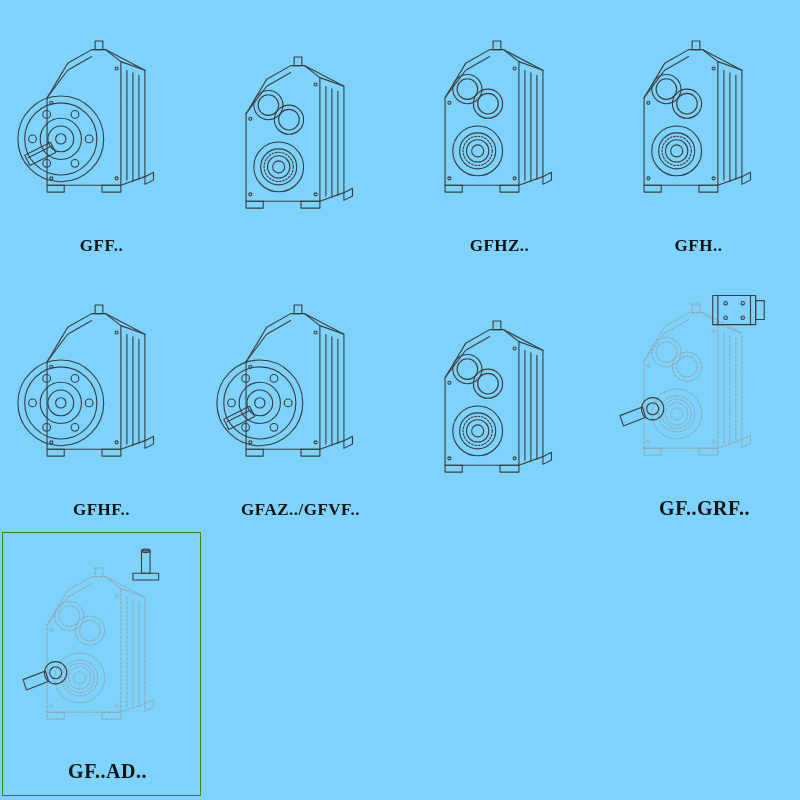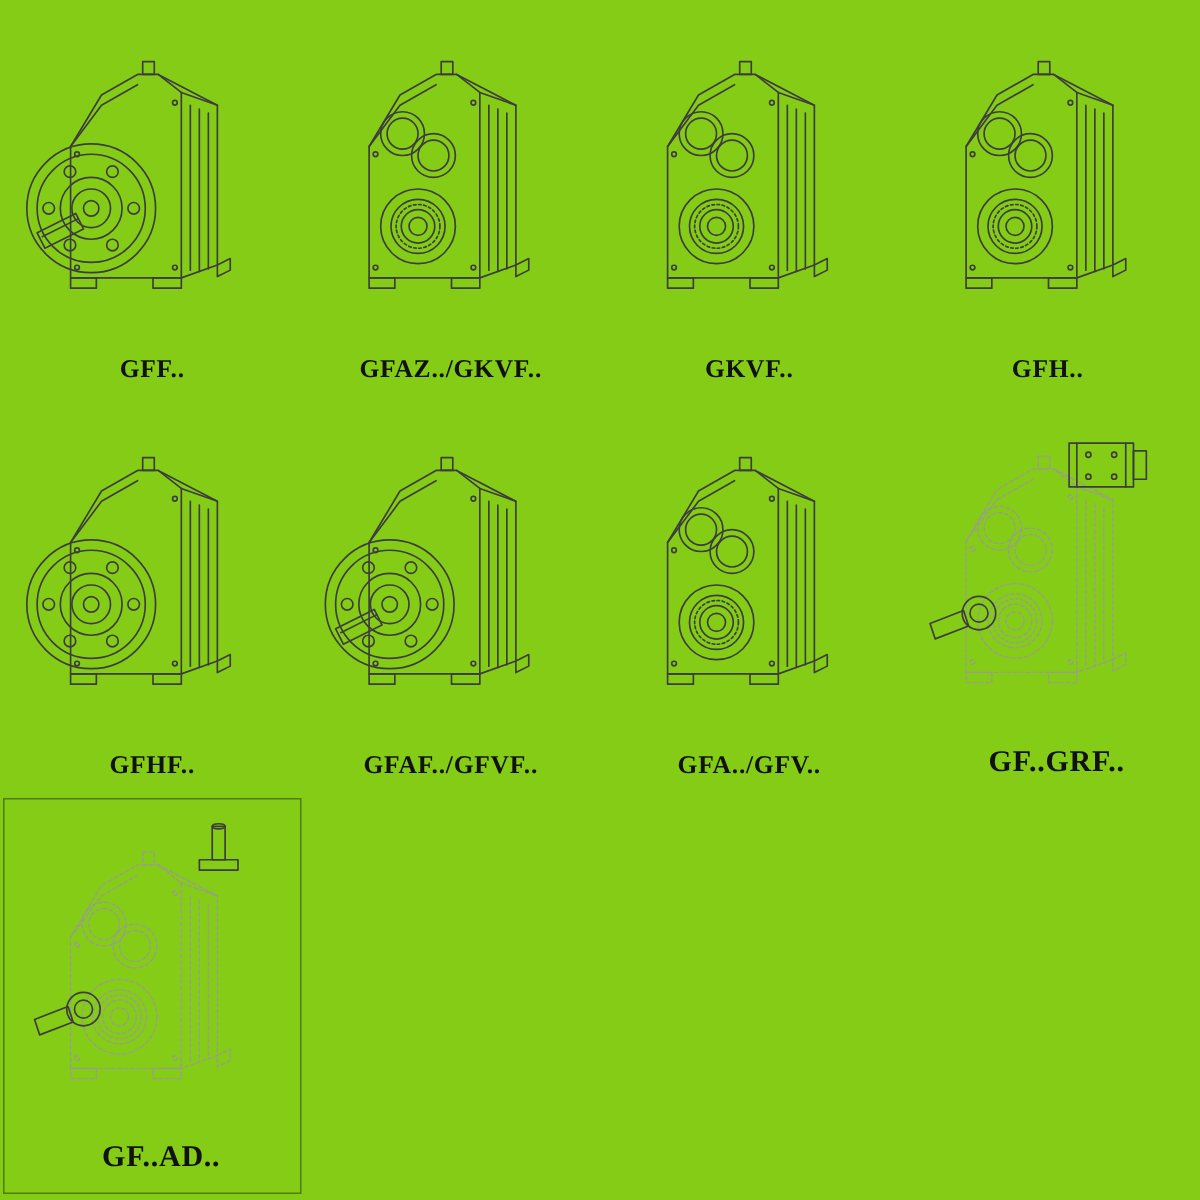--- a/index.html
+++ b/index.html
@@ -1,17 +1,17 @@
 <!DOCTYPE html>
 <html><head>
 <meta charset="utf-8">
 <style>
   html, body { margin: 0; padding: 0; background: #ffffff; }
   .page {
-    width: 800px; height: 800px; background: #84cc16;
+    width: 800px; height: 800px; background: #7dd3fc;
     font-family: "Liberation Serif", serif;
     position: relative; overflow: hidden;
   }
   .catalog-grid {
     width: 100%; height: 100%;
     display: grid;
     grid-template-columns: repeat(4, 1fr);
     grid-template-rows: repeat(3, 1fr);
     box-sizing: border-box;
     padding: 4px 2px;
@@ -154,31 +154,30 @@
       <figcaption class="label">GFF..</figcaption>
     </figure>
 
     <figure class="cell">
       <div class="drawing">
         <svg viewBox="0 0 200 240" xmlns="http://www.w3.org/2000/svg" xmlns:xlink="http://www.w3.org/1999/xlink">
           <use href="#gb-body" xlink:href="#gb-body"></use>
           <use href="#gb-bores" xlink:href="#gb-bores"></use>
         </svg>
       </div>
-      <figcaption class="label">GFAZ../GKVF..</figcaption>
-    </figure>
-
-    <figure class="cell">
-      <div class="drawing">
-        <svg viewBox="0 0 200 240" xmlns="http://www.w3.org/2000/svg" xmlns:xlink="http://www.w3.org/1999/xlink">
-          <use href="#gb-body" xlink:href="#gb-body"></use>
-          <use href="#gb-bores" xlink:href="#gb-bores"></use>
-        </svg>
-      </div>
-      <figcaption class="label">GKVF..</figcaption>
+    </figure>
+
+    <figure class="cell">
+      <div class="drawing">
+        <svg viewBox="0 0 200 240" xmlns="http://www.w3.org/2000/svg" xmlns:xlink="http://www.w3.org/1999/xlink">
+          <use href="#gb-body" xlink:href="#gb-body"></use>
+          <use href="#gb-bores" xlink:href="#gb-bores"></use>
+        </svg>
+      </div>
+      <figcaption class="label">GFHZ..</figcaption>
     </figure>
 
     <figure class="cell">
       <div class="drawing">
         <svg viewBox="0 0 200 240" xmlns="http://www.w3.org/2000/svg" xmlns:xlink="http://www.w3.org/1999/xlink">
           <use href="#gb-body" xlink:href="#gb-body"></use>
           <use href="#gb-bores" xlink:href="#gb-bores"></use>
         </svg>
       </div>
       <figcaption class="label">GFH..</figcaption>
@@ -198,31 +197,30 @@
 
 
     <figure class="cell">
       <div class="drawing">
         <svg viewBox="0 0 200 240" xmlns="http://www.w3.org/2000/svg" xmlns:xlink="http://www.w3.org/1999/xlink">
           <use href="#gb-body" xlink:href="#gb-body"></use>
           <use href="#gb-flange" xlink:href="#gb-flange"></use>
           <use href="#gb-shaft" xlink:href="#gb-shaft"></use>
         </svg>
       </div>
-      <figcaption class="label">GFAF../GFVF..</figcaption>
-    </figure>
-
-    <figure class="cell">
-      <div class="drawing">
-        <svg viewBox="0 0 200 240" xmlns="http://www.w3.org/2000/svg" xmlns:xlink="http://www.w3.org/1999/xlink">
-          <use href="#gb-body" xlink:href="#gb-body"></use>
-          <use href="#gb-bores" xlink:href="#gb-bores"></use>
-        </svg>
-      </div>
-      <figcaption class="label">GFA../GFV..</figcaption>
+      <figcaption class="label">GFAZ../GFVF..</figcaption>
+    </figure>
+
+    <figure class="cell">
+      <div class="drawing">
+        <svg viewBox="0 0 200 240" xmlns="http://www.w3.org/2000/svg" xmlns:xlink="http://www.w3.org/1999/xlink">
+          <use href="#gb-body" xlink:href="#gb-body"></use>
+          <use href="#gb-bores" xlink:href="#gb-bores"></use>
+        </svg>
+      </div>
     </figure>
 
     <figure class="cell">
       <div class="drawing">
         <svg viewBox="0 0 200 240" xmlns="http://www.w3.org/2000/svg" xmlns:xlink="http://www.w3.org/1999/xlink">
           <use class="dashed" href="#gb-body" xlink:href="#gb-body"></use>
           <use class="dashed" href="#gb-bores" xlink:href="#gb-bores"></use>
           <use class="solidpart" href="#gb-adapter" xlink:href="#gb-adapter"></use>
           <use class="solidpart" href="#gb-inshaft" xlink:href="#gb-inshaft"></use>
         </svg>

